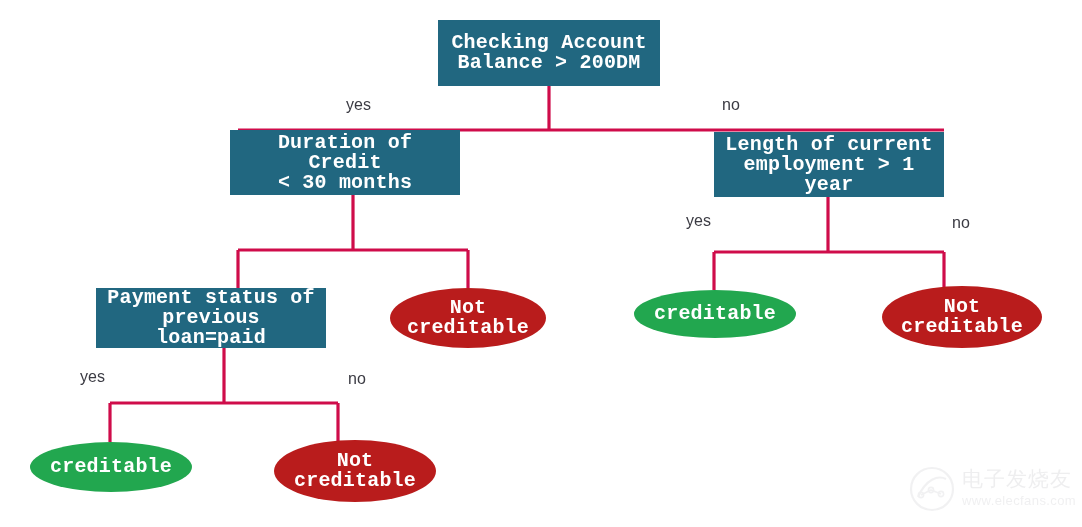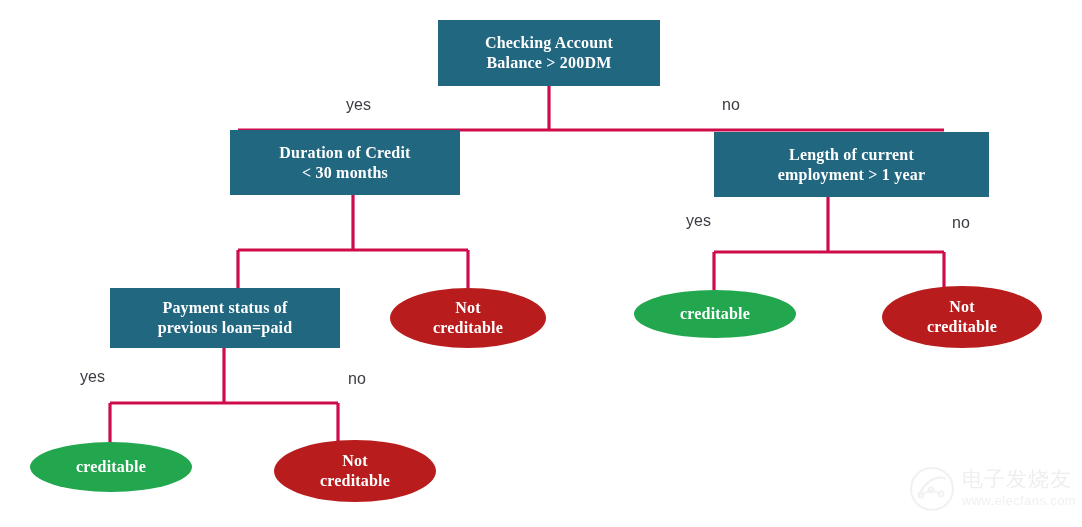--- a/index.html
+++ b/index.html
@@ -24,23 +24,23 @@
     width: 1082px;
     height: 527px;
   }
   .node {
     position: absolute;
     display: flex;
     align-items: center;
     justify-content: center;
     text-align: center;
     color: #ffffff;
-    font-family: Liberation Serif, serif;
+    font-family: Liberation Mono, monospace;
     font-weight: bold;
-    font-size: 16px;
+    font-size: 20px;
     line-height: 20px;
     letter-spacing: 0.2px;
     z-index: 3;
     box-sizing: border-box;
     padding: 2px 6px;
     white-space: pre-line;
   }
   .node.internal {
     background: #216780;
   }
@@ -127,24 +127,24 @@
       <path d="M 338 403 L 338 442"></path>
     </g>
   </svg>
 
   <div class="node internal" style="left:438px; top:20px; width:222px; height:66px;">Checking Account
 Balance &gt; 200DM</div>
 
   <div class="node internal" style="left:230px; top:130px; width:230px; height:65px;">Duration of Credit
 &lt; 30 months</div>
 
-  <div class="node internal" style="left:714px; top:132px; width:275px; height:65px;">Length of current
+  <div class="node internal" style="left:714px; top:132px; width:230px; height:65px;">Length of current
 employment &gt; 1 year</div>
 
-  <div class="node internal" style="left:110px; top:288px; width:230px; height:60px;">Payment status of
+  <div class="node internal" style="left:96px; top:288px; width:230px; height:60px;">Payment status of
 previous loan=paid</div>
 
   <div class="node leaf-neg" style="left:390px; top:288px; width:156px; height:60px;">Not
 creditable</div>
 
   <div class="node leaf-pos" style="left:634px; top:290px; width:162px; height:48px;">creditable</div>
 
   <div class="node leaf-neg" style="left:882px; top:286px; width:160px; height:62px;">Not
 creditable</div>
 

